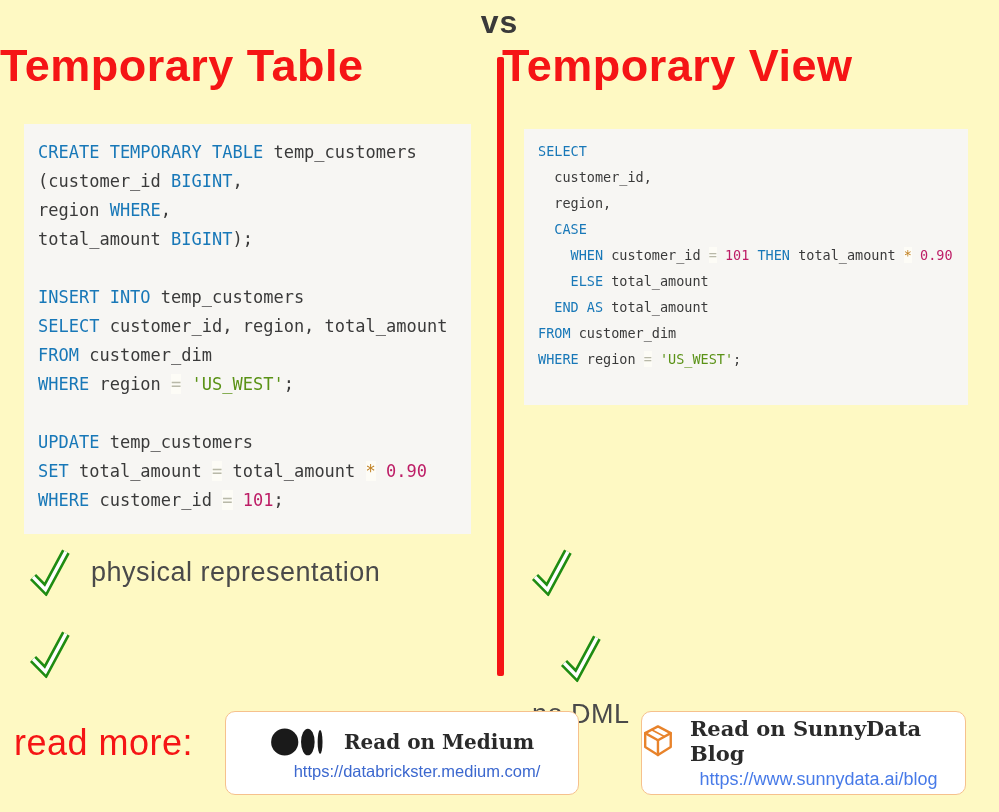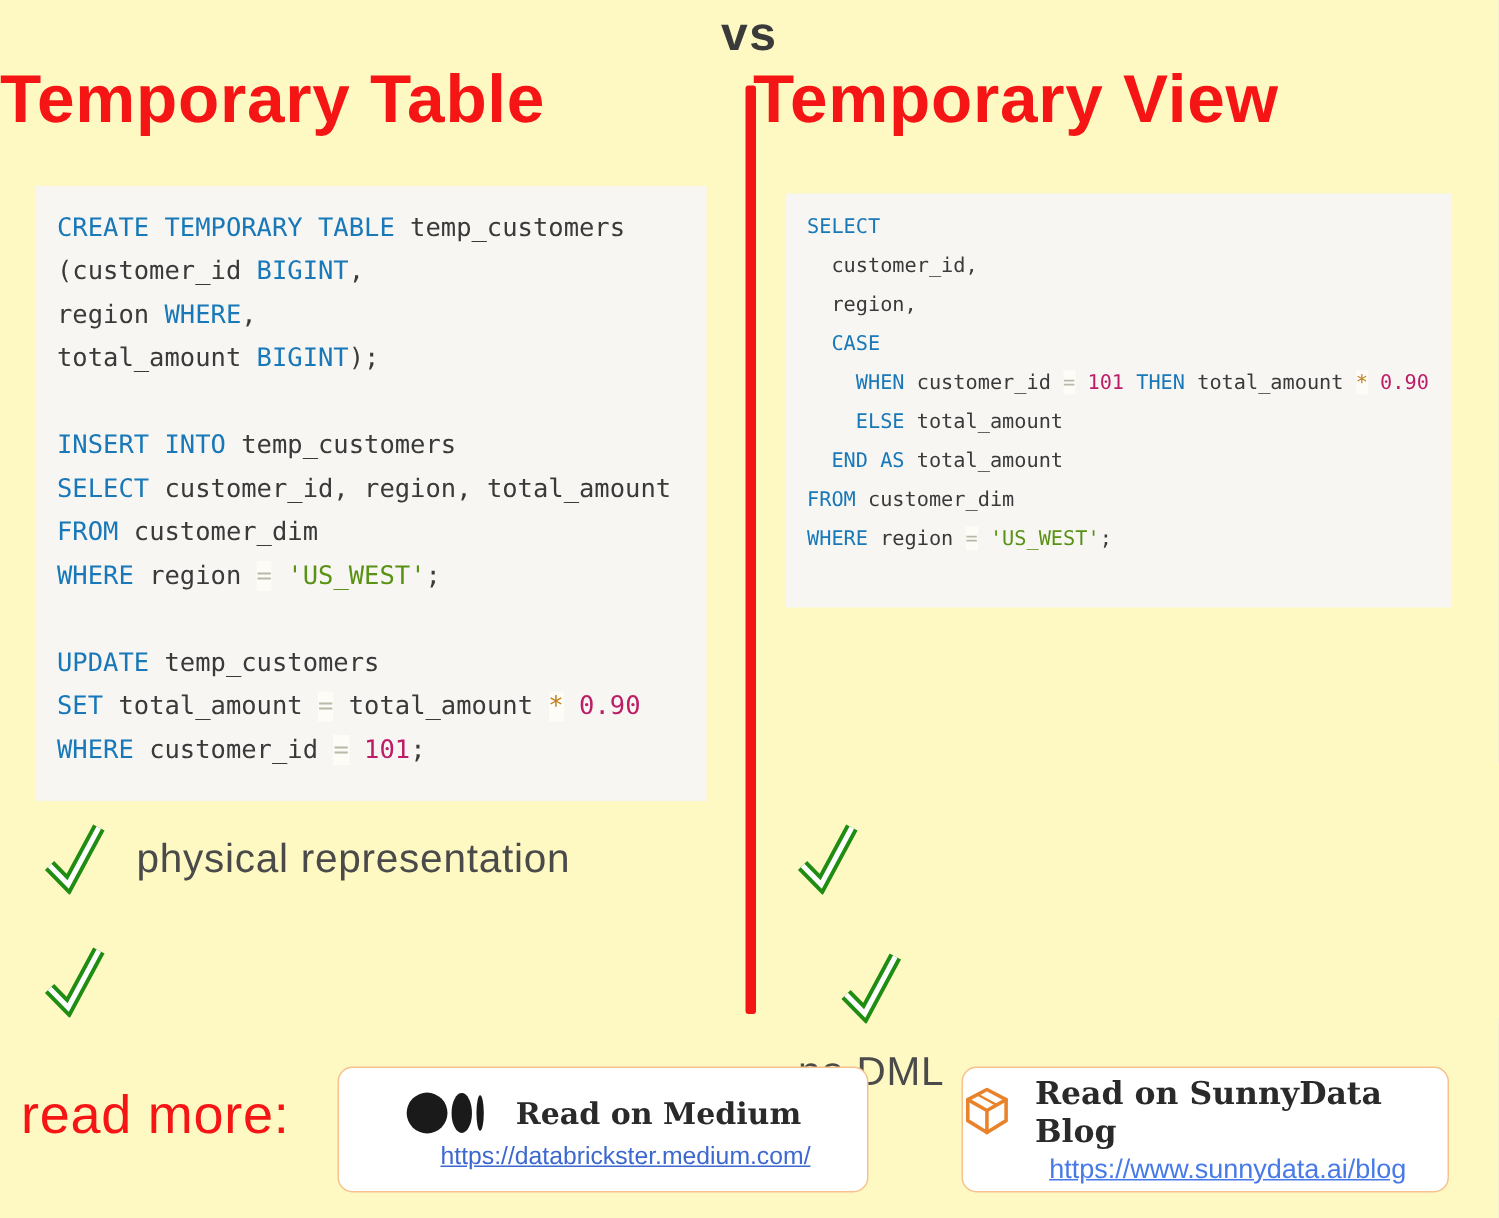--- a/index.html
+++ b/index.html
@@ -48,21 +48,21 @@
   .card.medium-card    { left: 225px; width: 354px; text-align: right; }
   .card.sunnydata-card { left: 601px; width: 325px; margin-left: 40px; }
   .card-title-row { display: flex; align-items: center; gap: 16px; }
   .card-title {
     font-family: "DejaVu Serif", "Liberation Serif", serif;
     font-weight: 700; font-size: 20px; color: #2a2a2a;
   }
   .sunnydata-card .card-title { font-size: 21px; }
   .card-link {
     margin-top: 3px; font-size: 16.5px; color: #3c68cf;
-    text-decoration: underline; cursor: pointer; padding-left: 30px;
+    cursor: pointer; padding-left: 30px;
   }
   .sunnydata-card .card-link { font-size: 18px; color: #477ae8; }
 </style>
 </head>
 <body>
 
 <div class="canvas">
 
   <div class="vs">vs</div>
   <div class="title left">Temporary Table</div>

